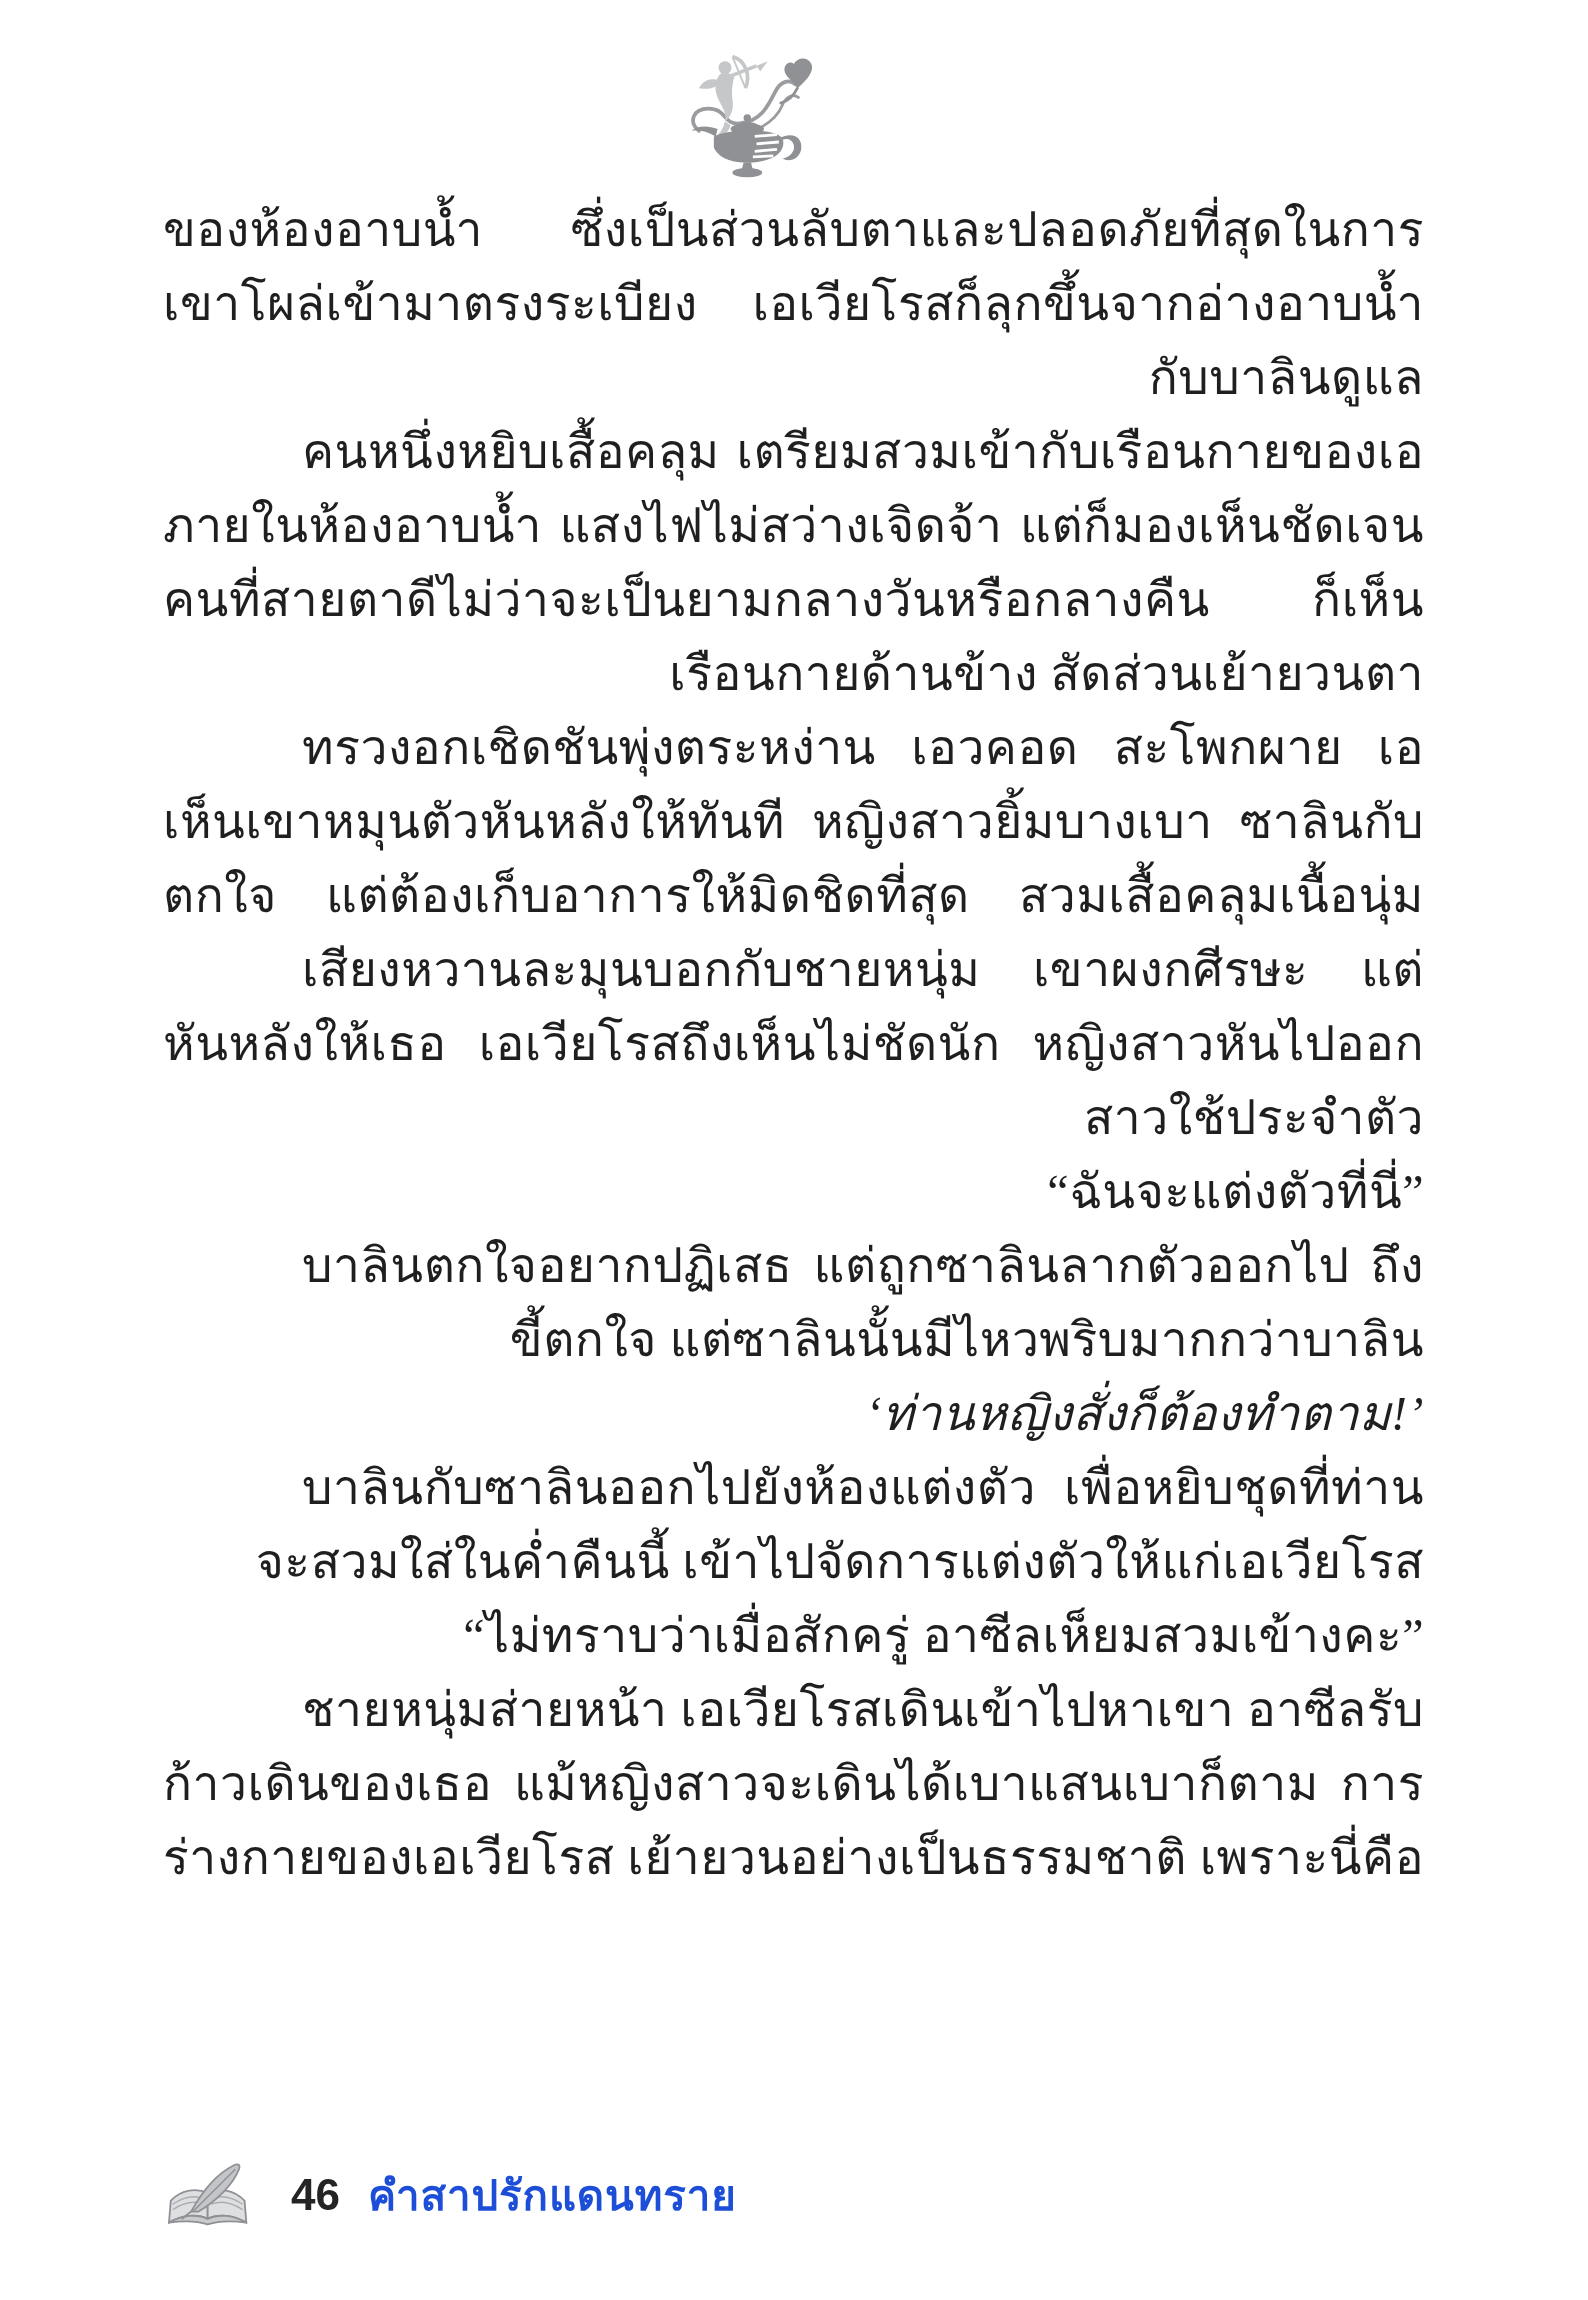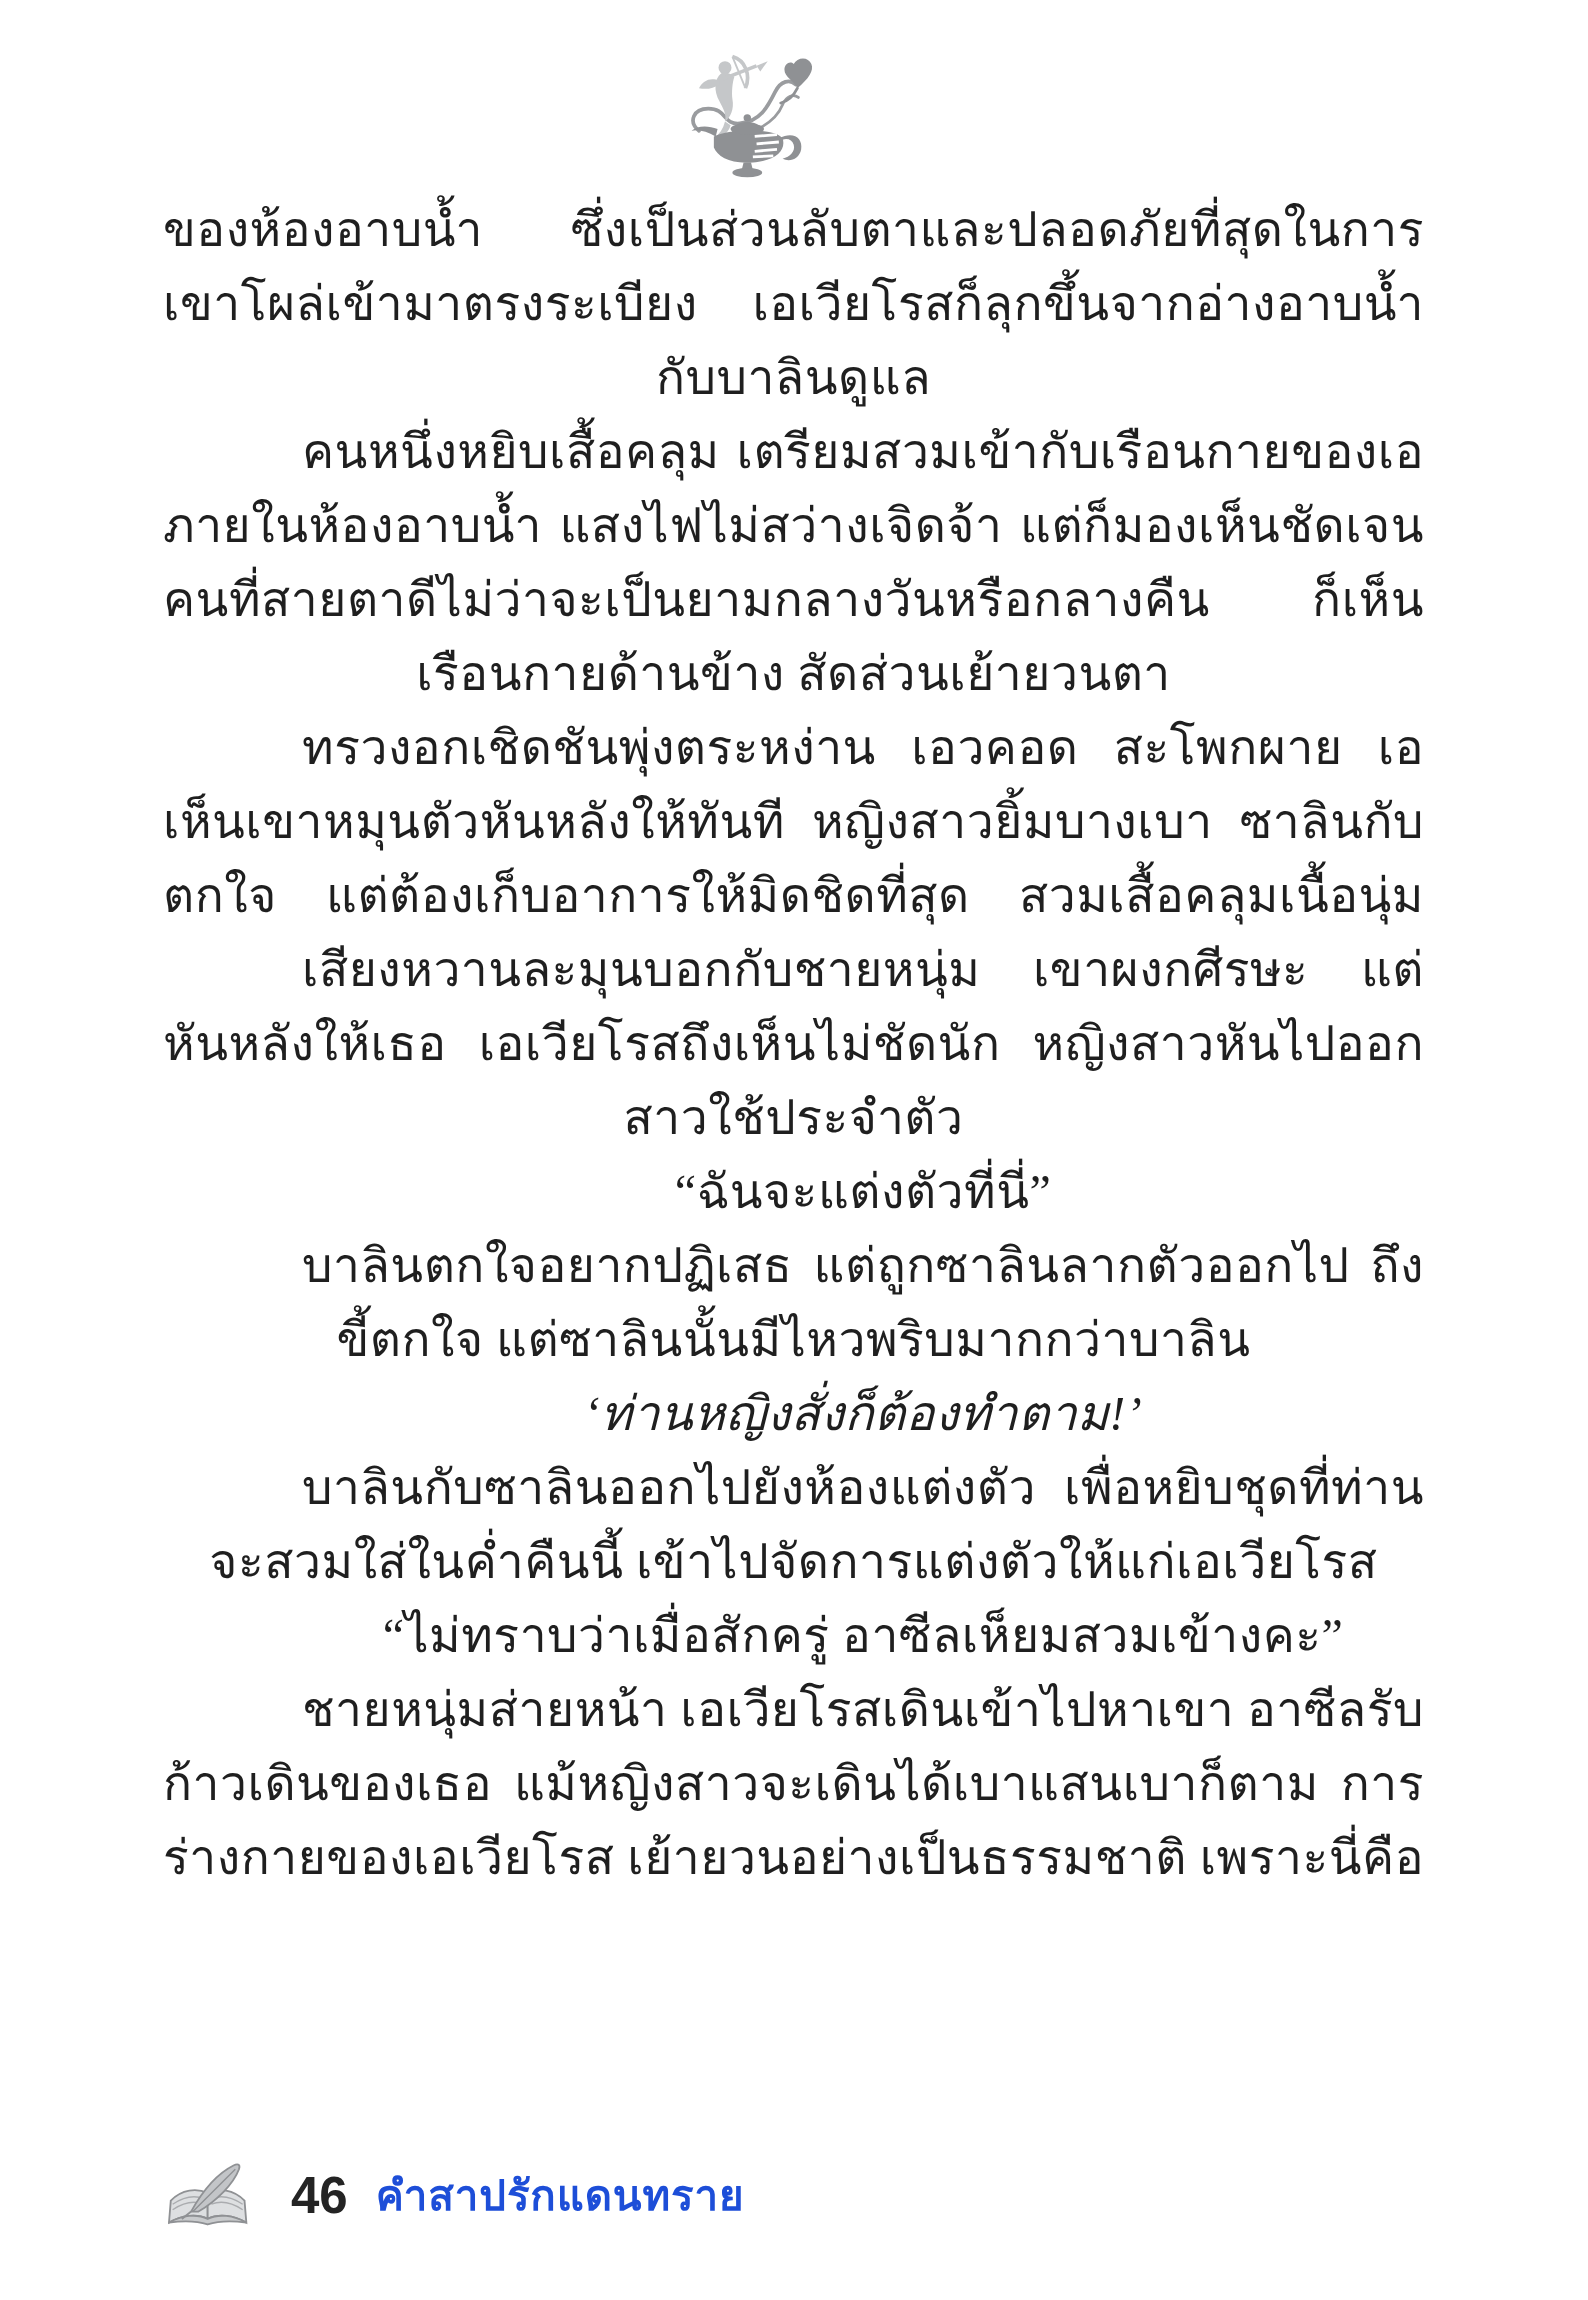--- a/index.html
+++ b/index.html
@@ -28,21 +28,21 @@
     position: absolute;
     left: 163px;
     top: 193px;
     width: 1261px;
   }
   .line {
     height: 74px;
     line-height: 74px;
     font-size: 48px;
     color: #1f1f1f;
-    text-align: center;
+    text-align: right;
     overflow: hidden;
     letter-spacing: 0.5px;
   }
   .line.indent { padding-left: 139px; }
   .line.full {
     text-align: justify;
     text-align-last: justify;
   }
   .line.italic { font-style: italic; }
   
@@ -54,21 +54,21 @@
     display: flex;
     align-items: center;
   }
   .footer .book-icon {
     width: 93px;
     height: 70px;
     flex: 0 0 auto;
   }
   .footer .page-number {
     margin-left: 35px;
-    font-size: 51px;
+    font-size: 44px;
     font-weight: bold;
     color: #242424;
     font-family: "Liberation Sans", sans-serif;
   }
   .footer .book-title {
     margin-left: 28px;
     font-size: 42px;
     font-weight: bold;
     color: #1d4ed8;
     letter-spacing: 0.9px;

